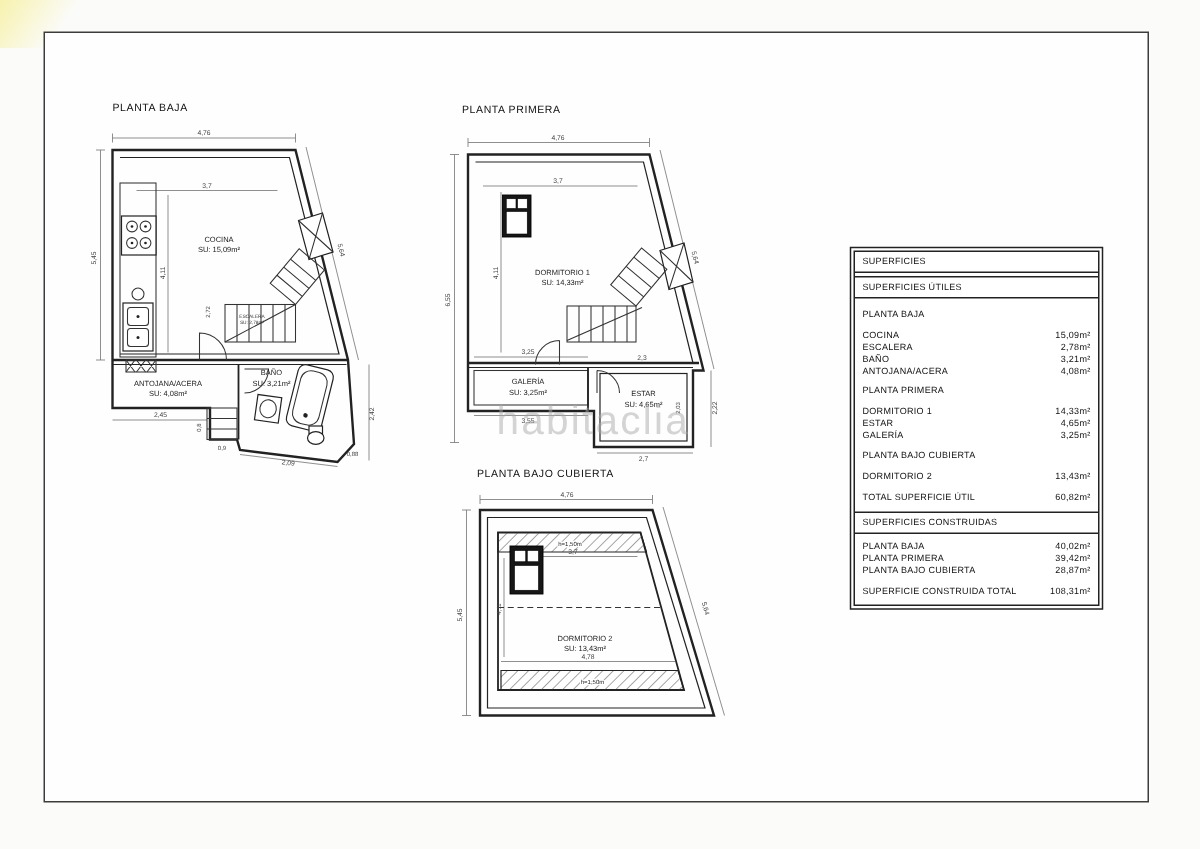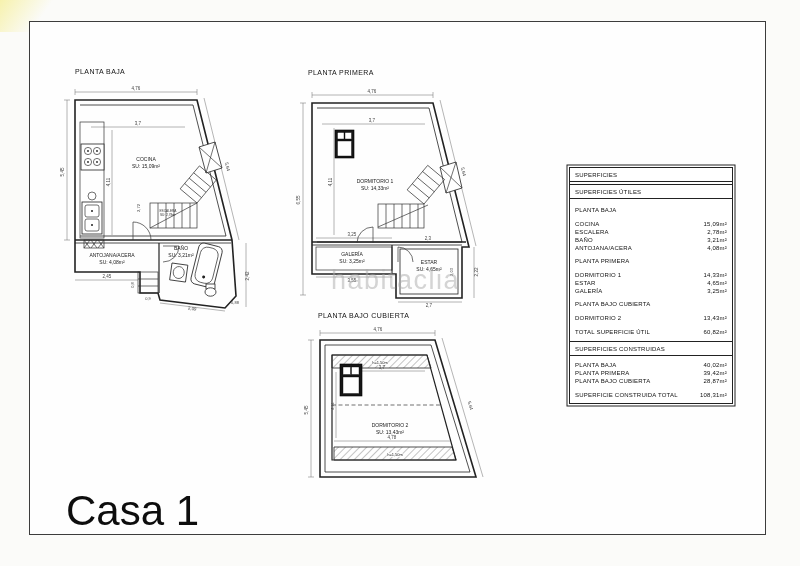--- a/index.html
+++ b/index.html
@@ -328,14 +328,13 @@
           <span class="tv">28,87m²</span>
         </div>
       <div class="trow total">
           <span>SUPERFICIE CONSTRUIDA TOTAL</span>
           <span class="tv">108,31m²</span>
         </div>
     </div>
   </div>
 
   <div class="watermark">habitaclia</div>
-  <div class="casa-title">Casa 1</div>
 </div>
 
 </body></html>

